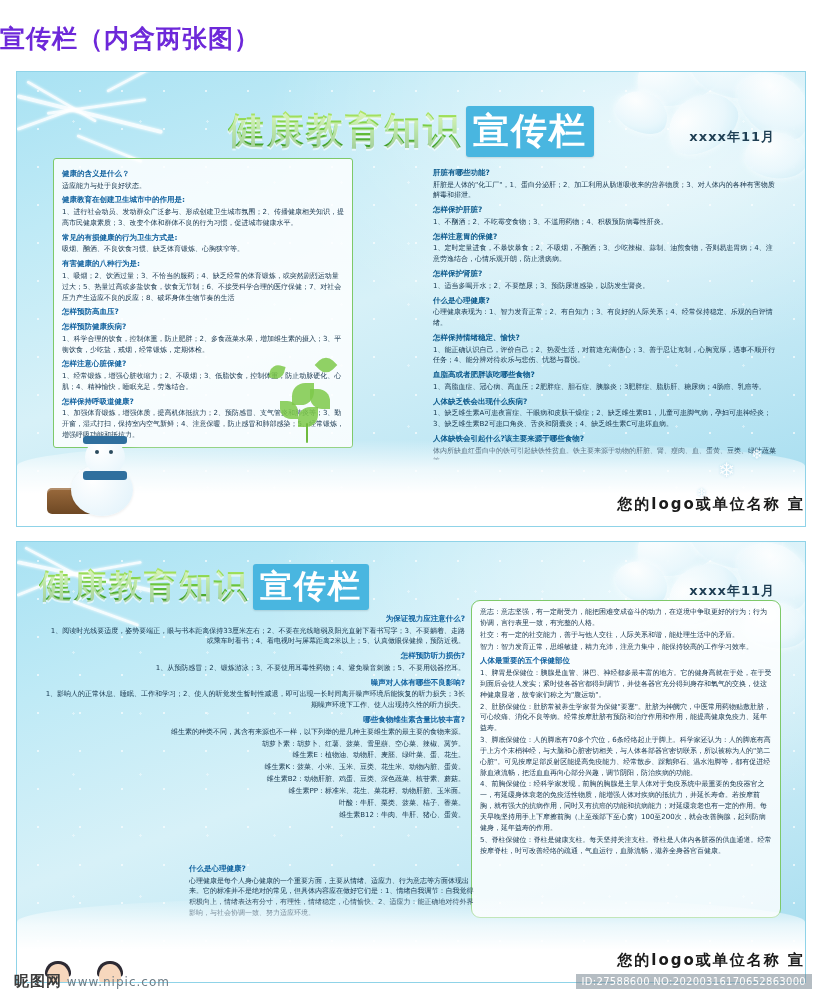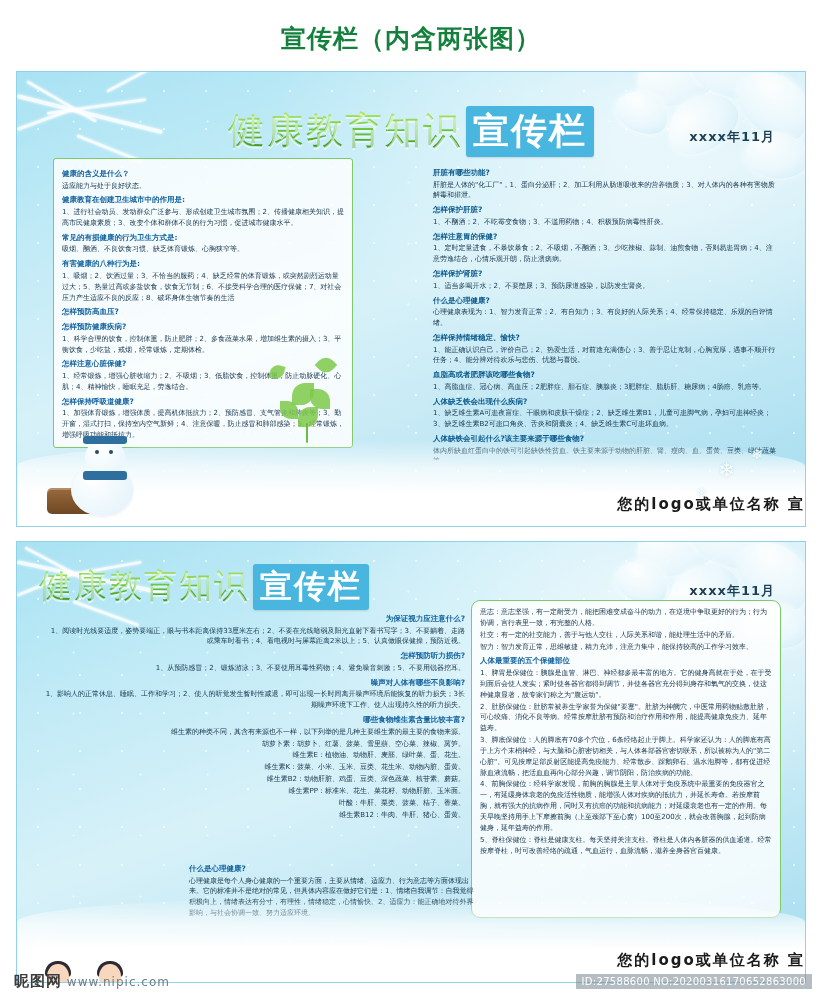--- a/index.html
+++ b/index.html
@@ -3,24 +3,24 @@
 <meta charset="utf-8">
 <style>
   html,body{margin:0;padding:0;}
   body{
     width:822px;height:993px;
     background:#ffffff;
     font-family:"DejaVu Sans","Liberation Sans",sans-serif;
     overflow:hidden;
   }
   .page-title{
-    text-align:center;
+    text-align:left;
     font-size:25px;
     font-weight:bold;
-    color:#15803d;
+    color:#6d28d9;
     padding:22px 0 16px 0;
     letter-spacing:1px;
   }
   .board{
     position:relative;
     width:790px;
     margin:0 auto 14px auto;
     height:456px;
     background:
       radial-gradient(ellipse at 78% 12%, rgba(255,255,255,.55) 0%, rgba(255,255,255,0) 42%),
@@ -71,21 +71,21 @@
     position:absolute;left:0;right:0;bottom:12px;text-align:right;
     font-size:15px;font-weight:bold;color:#1b1b1b;letter-spacing:2px;
   }
   
   .headline{
     position:absolute;top:34px;left:0;right:0;text-align:center;
     white-space:nowrap;
   }
   .headline .g{
     font-family:"DejaVu Sans","Liberation Sans",sans-serif;
-    font-size:37px;font-weight:normal;letter-spacing:2px;
+    font-size:37px;font-weight:bold;letter-spacing:2px;
     background:linear-gradient(180deg,#bdec6e 0%,#6ec93f 45%,#2f8f22 100%);
     -webkit-background-clip:text;background-clip:text;color:transparent;
     text-shadow:0 2px 0 rgba(255,255,255,.55);
     padding-right:4px;
   }
   .headline .w{
     display:inline-block;
     font-size:36px;font-weight:bold;letter-spacing:2px;color:#ffffff;
     background:#49b6e0;
     padding:1px 7px;border-radius:3px;

